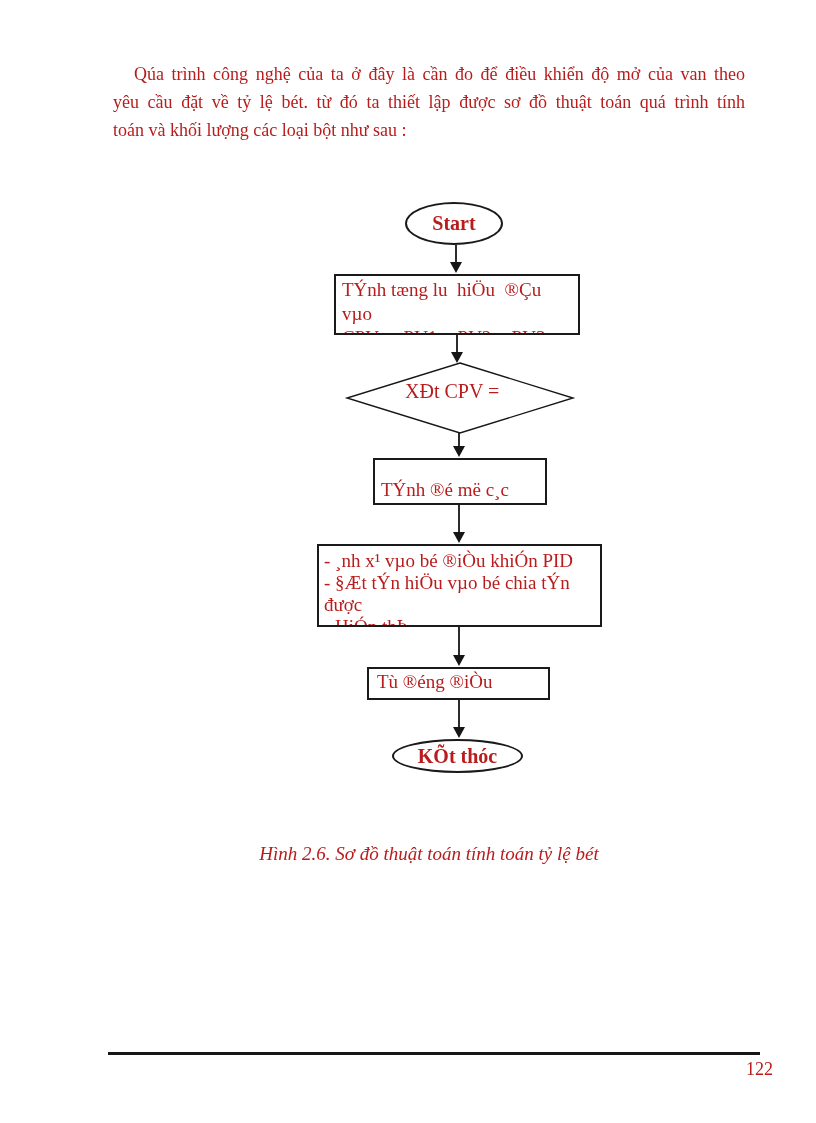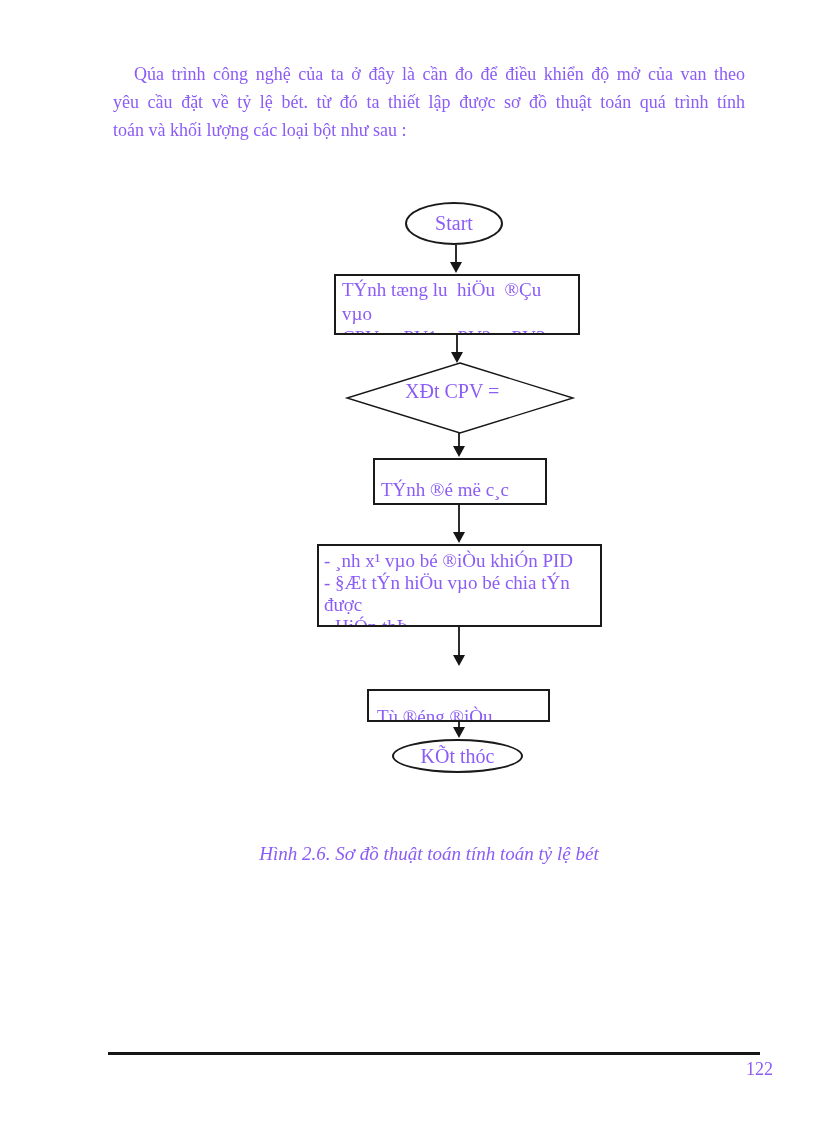--- a/index.html
+++ b/index.html
@@ -4,21 +4,21 @@
 <style>
   * { margin: 0; padding: 0; box-sizing: border-box; }
   html, body { background: #e8e8e8; }
   .page {
     position: relative;
     width: 816px;
     height: 1123px;
     margin: 0 auto;
     background: #ffffff;
     font-family: "Liberation Serif", "DejaVu Serif", serif;
-    color: #8b5cf6;
+    color: #b91c1c;
     overflow: hidden;
   }
   
   .para {
     position: absolute;
     left: 113px;
     top: 60px;
     width: 632px;
     font-size: 18px;
     line-height: 28px;
@@ -38,20 +38,21 @@
     background: #ffffff;
     border: 2px solid #1a1a1a;
     font-size: 19px;
     overflow: hidden;
   }
   .terminator {
     border-radius: 50%;
     display: flex;
     align-items: center;
     justify-content: center;
+    font-weight: bold;
   }
   .proc { padding: 2px 6px; }
   .fline { white-space: pre; line-height: 24px; }
   .box1 .fline { line-height: 24px; }
   .box2 .fline { line-height: 21px; }
   .box3 .fline { line-height: 22px; font-size: 19px; }
   .box4 .fline { line-height: 24px; }
   .diamond-text {
     position: absolute;
     left: 405px;
@@ -144,21 +145,21 @@
     <div class="fline">van</div>
   </div>
 
   <div class="shape proc box3" style="left:317px; top:544px; width:285px; height:83px; padding:4px 5px;">
     <div class="fline">- ¸nh x¹ vµo bé ®iÒu khiÓn PID</div>
     <div class="fline">- §Æt tÝn hiÖu vµo bé chia tÝn</div>
     <div class="fline">được</div>
     <div class="fline">- HiÓn thÞ</div>
   </div>
 
-  <div class="shape proc box4" style="left:367px; top:689px; width:183px; height:33px; padding:14px 8px;">
+  <div class="shape proc box4" style="left:367px; top:667px; width:183px; height:33px; padding:1px 8px;">
     <div class="fline">Tù ®éng ®iÒu</div>
     <div class="fline">chØnh</div>
   </div>
 
   <div class="shape terminator" style="left:392px; top:739px; width:131px; height:34px; font-size:20px;">
     <span>KÕt thóc</span>
   </div>
 
   <div class="caption">Hình 2.6. Sơ đồ thuật toán tính toán tỷ lệ bét</div>
 

